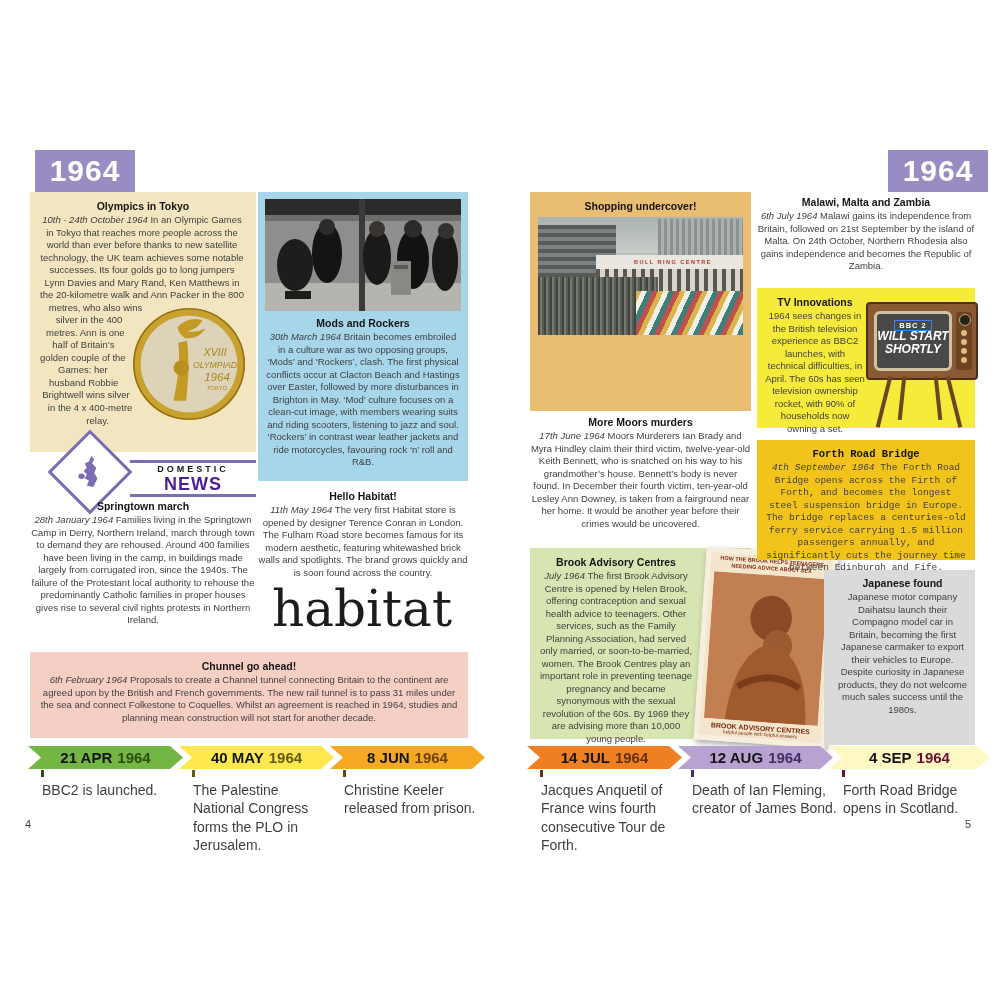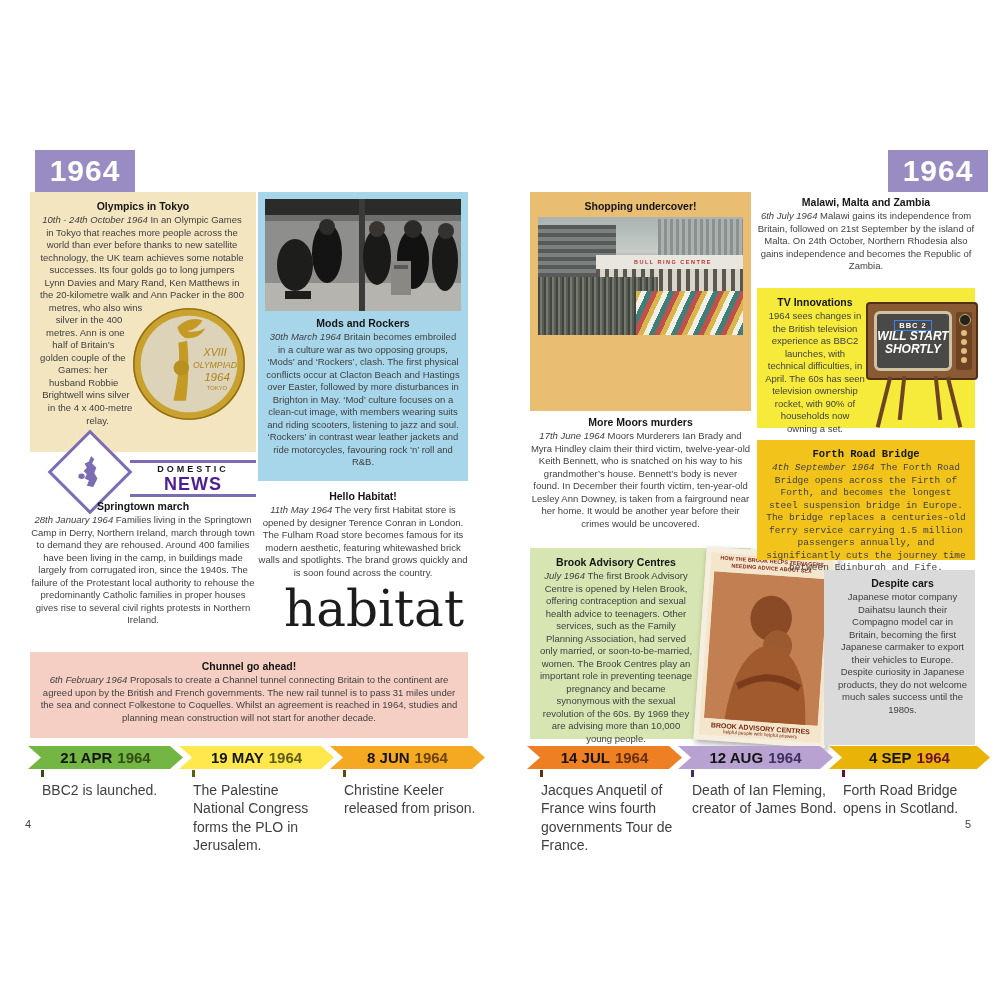--- a/index.html
+++ b/index.html
@@ -30,21 +30,21 @@
   .dn-line.bot{top:56px;}
   .dn-t1{position:absolute;left:100px;width:126px;top:26px;text-align:center;font-size:9px;
          font-weight:bold;letter-spacing:3px;color:#151515;}
   .dn-t2{position:absolute;left:100px;width:126px;top:36px;text-align:center;font-size:18px;
          font-weight:bold;letter-spacing:1px;color:#4c1d95;}
   #art-springtown{left:30px;top:500px;width:226px;}
   #box-chunnel{left:30px;top:652px;width:438px;height:86px;padding:8px 10px;}
   #box-mods{left:258px;top:192px;width:210px;height:289px;padding:7px;}
   .photo-mods{width:196px;height:112px;margin-bottom:6px;}
   #art-habitat{left:258px;top:490px;width:210px;}
-  #habitat-logo{left:268px;top:580px;width:212px;text-align:center;
+  #habitat-logo{left:256px;top:580px;width:212px;text-align:center;
                 font-family:"DejaVu Serif",serif;font-size:50px;color:#1c1c1c;letter-spacing:0px;}
   .pagenum{font-size:11px;color:#3f3f3f;}
   #page4{left:25px;top:818px;}
   #page5{left:965px;top:818px;}
   
   #box-shopping{left:530px;top:192px;width:221px;height:219px;padding:8px;}
   .photo-br{position:relative;width:205px;height:118px;margin-top:5px;overflow:hidden;background:#b9c0bd;}
   .br-sky{position:absolute;left:0;top:0;width:100%;height:36px;
           background:linear-gradient(#aab3b1,#c8cdc9);}
   .br-b1{position:absolute;left:0;top:8px;width:78px;height:52px;background:#6a6f6e;
@@ -265,58 +265,58 @@
     <div class="tv-leg leg4"></div>
   </div>
 
   <div class="abs box" id="box-forth" style="background: rgb(242, 196, 27);">
     <h3 class="t">Forth Road Bridge</h3>
     <p class="b"><em>4th September 1964</em>
       <span>The Forth Road Bridge opens across the Firth of Forth, and becomes the longest steel suspension bridge in Europe. The bridge replaces a centuries-old ferry service carrying 1.5 million passengers annually, and significantly cuts the journey time between Edinburgh and Fife.</span></p>
   </div>
 
   <div class="abs box" id="box-japanese" style="background: rgb(218, 218, 218);">
-    <h3 class="t">Despite cars</h3>
+    <h3 class="t">Japanese found</h3>
     <p class="b"><span>Japanese motor company Daihatsu launch their Compagno model car in Britain, becoming the first Japanese carmaker to export their vehicles to Europe. Despite curiosity in Japanese products, they do not welcome much sales success until the 1980s.</span></p>
   </div>
 
   <div class="abs pagenum" id="page5">5</div>
 
   <div class="abs tl-arrow" style="left: 28px; width: 155px; background: rgb(116, 182, 67);">
     <span>21 APR</span>
     <span style="color: rgb(47, 77, 18);">1964</span>
   </div>
   <div class="abs tl-arrow" style="left: 179px; width: 155px; background: rgb(255, 232, 77);">
-    <span>19 MAY</span>
+    <span>40 MAY</span>
     <span style="color: rgb(95, 90, 20);">1964</span>
   </div>
   <div class="abs tl-arrow" style="left: 330px; width: 155px; background: rgb(245, 169, 34);">
     <span>8 JUN</span>
     <span style="color: rgb(107, 67, 12);">1964</span>
   </div>
   <div class="abs tl-arrow" style="left: 527px; width: 155px; background: rgb(238, 127, 34);">
     <span>14 JUL</span>
     <span style="color: rgb(101, 47, 8);">1964</span>
   </div>
   <div class="abs tl-arrow" style="left: 678px; width: 155px; background: rgb(183, 162, 209);">
     <span>12 AUG</span>
     <span style="color: rgb(63, 47, 99);">1964</span>
   </div>
-  <div class="abs tl-arrow" style="left: 829px; width: 161px; background: #eab308;">
+  <div class="abs tl-arrow" style="left: 829px; width: 161px; background: #fef9c3;">
     <span>4 SEP</span>
     <span style="color: rgb(110, 13, 51);">1964</span>
   </div>
 
   <div class="abs tl-tick" style="left: 41px; background: rgb(47, 77, 18);"></div>
   <div class="abs tl-tick" style="left: 192px; background: rgb(95, 90, 20);"></div>
   <div class="abs tl-tick" style="left: 343px; background: rgb(107, 67, 12);"></div>
   <div class="abs tl-tick" style="left: 540px; background: rgb(101, 47, 8);"></div>
   <div class="abs tl-tick" style="left: 691px; background: rgb(63, 47, 99);"></div>
   <div class="abs tl-tick" style="left: 842px; background: rgb(110, 13, 51);"></div>
 
   <div class="abs tl-desc" style="left:42px;width:150px">BBC2 is launched.</div>
   <div class="abs tl-desc" style="left:193px;width:138px">The Palestine National Congress forms the PLO in Jerusalem.</div>
   <div class="abs tl-desc" style="left:344px;width:150px">Christine Keeler released from prison.</div>
-  <div class="abs tl-desc" style="left:541px;width:150px">Jacques Anquetil of France wins fourth governments Tour de France.</div>
+  <div class="abs tl-desc" style="left:541px;width:150px">Jacques Anquetil of France wins fourth consecutive Tour de Forth.</div>
   <div class="abs tl-desc" style="left:692px;width:160px">Death of Ian Fleming, creator of James Bond.</div>
   <div class="abs tl-desc" style="left:843px;width:150px">Forth Road Bridge opens in Scotland.</div>
 
 </div>
 
 </body></html>

